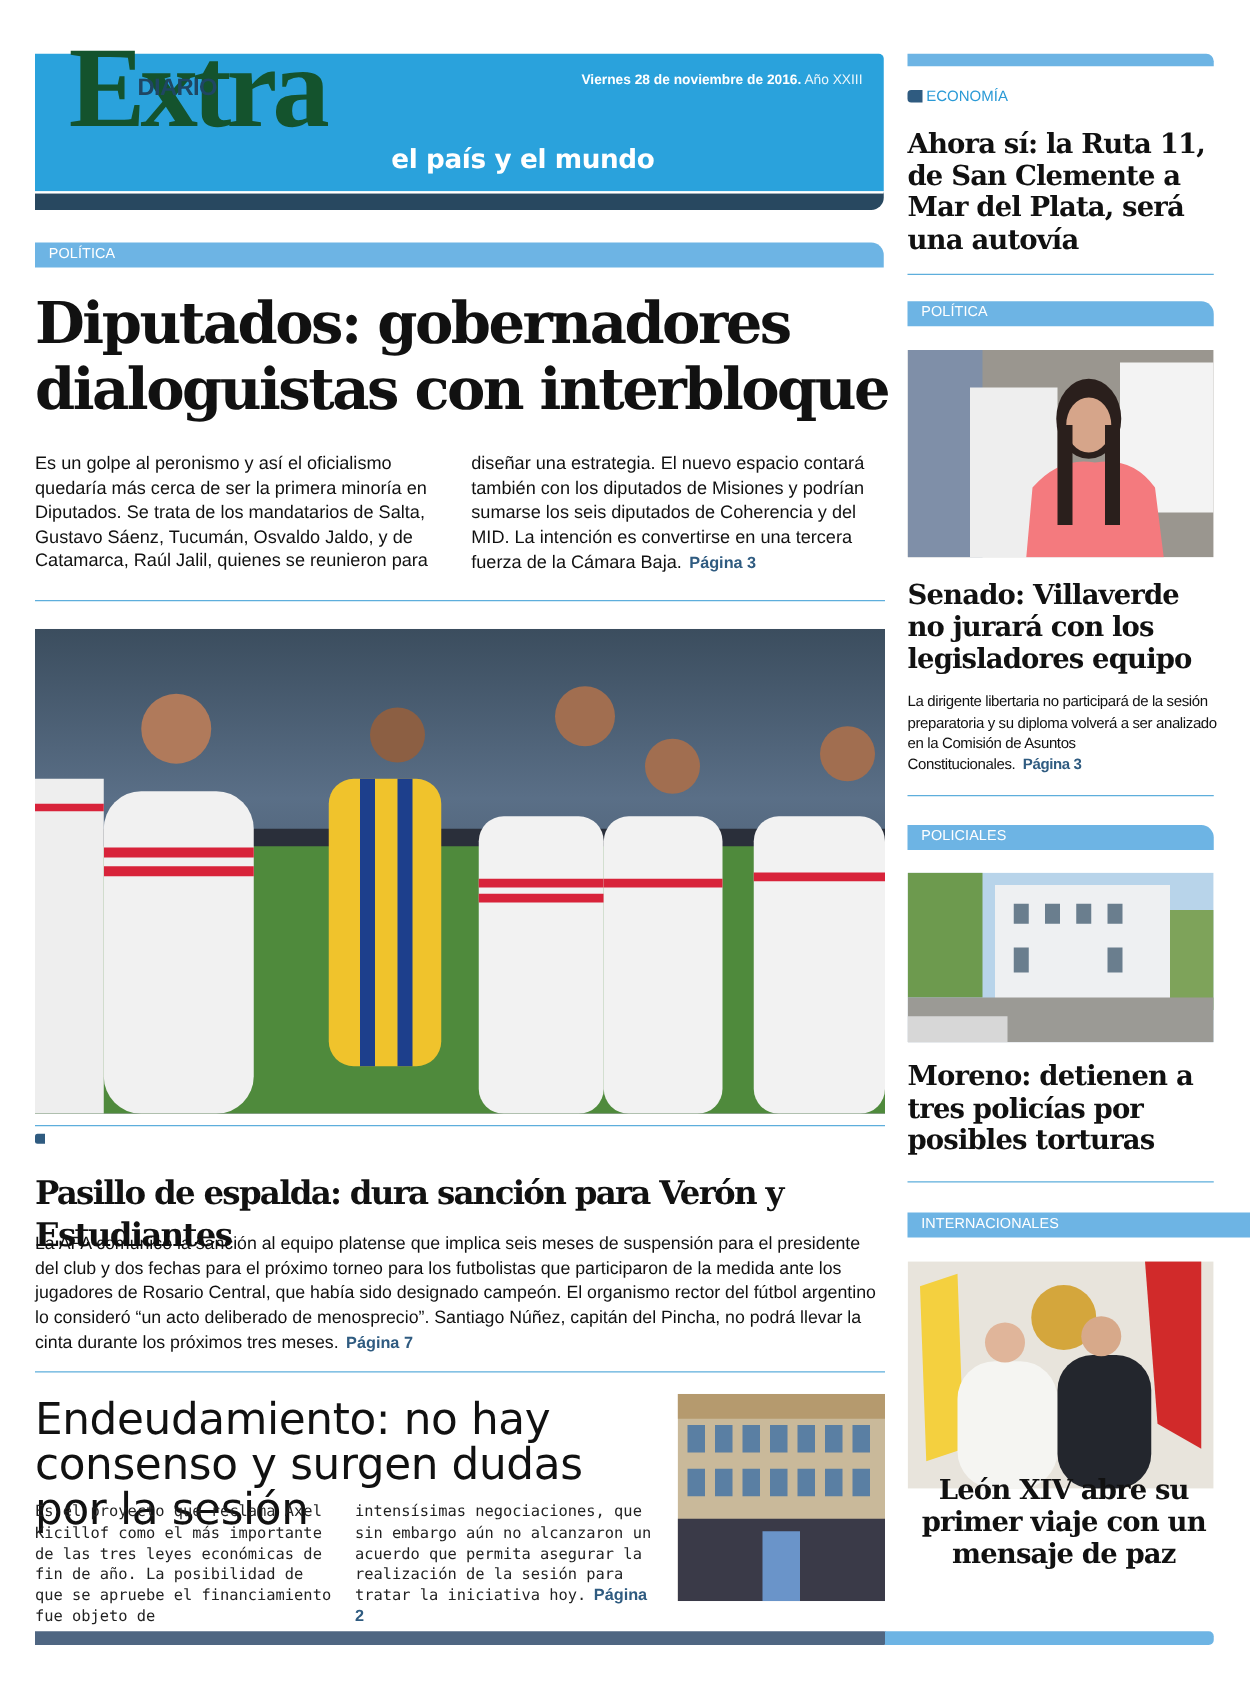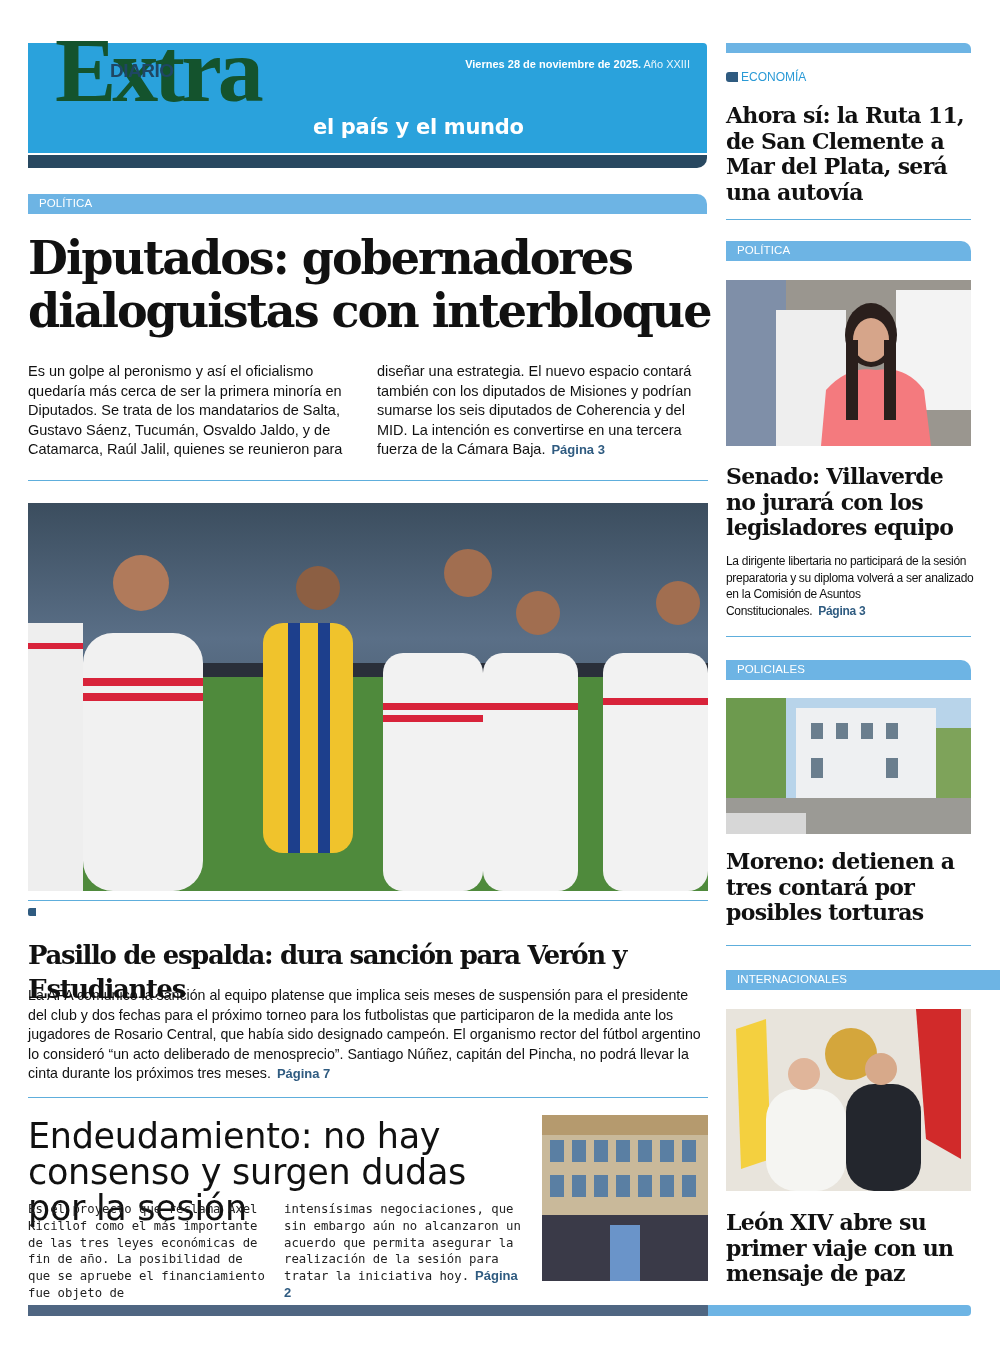--- a/index.html
+++ b/index.html
@@ -55,21 +55,21 @@
   .footer-dark { left: 28px; top: 1305px; width: 683px; height: 11px; background: #4f6682; border-radius: 0 4px 4px 0; }
   .footer-light { left: 708px; top: 1305px; width: 263px; height: 11px; background: #6db4e4; border-radius: 0 4px 4px 0; }
 </style>
 </head>
 <body>
 
 <div class="abs masthead"></div>
 <div class="abs logo-extra">Extra</div>
 <div class="abs logo-diario">DIARIO</div>
 <div class="abs logo-tagline">el país y el mundo</div>
-<div class="abs dateline"><b>Viernes 28 de noviembre de 2025.</b> <span class="year">Año XXIII</span></div>
+<div class="abs dateline"><b>Viernes 28 de noviembre de 2016.</b> <span class="year">Año XXIII</span></div>
 <div class="abs masthead-bar"></div>
 
 <div class="abs sect" style="left:28px; top:194px; width:679px;">POLÍTICA</div>
 <h1 class="abs serif-head lead-title">Diputados: gobernadores dialoguistas con interbloque</h1>
 <p class="abs body-text lead-col1">Es un golpe al peronismo y así el oficialismo quedaría más cerca de ser la primera minoría en Diputados. Se trata de los mandatarios de Salta, Gustavo Sáenz, Tucumán, Osvaldo Jaldo, y de Catamarca, Raúl Jalil, quienes se reunieron para</p>
 <p class="abs body-text lead-col2"><span>diseñar una estrategia. El nuevo espacio contará también con los diputados de Misiones y podrían sumarse los seis diputados de Coherencia y del MID. La intención es convertirse en una tercera fuerza de la Cámara Baja.</span><span class="pag">Página 3</span></p>
 <div class="abs rule" style="left:28px; top:480px; width:680px;"></div>
 
 <div class="abs photo" style="left:28px; top:503px; width:680px; height:388px;">
   <svg width="680" height="388" viewBox="0 0 680 388">
@@ -178,32 +178,32 @@
         <rect x="110" y="25" width="12" height="16"></rect>
         <rect x="135" y="25" width="12" height="16"></rect>
         <rect x="160" y="25" width="12" height="16"></rect>
         <rect x="85" y="60" width="12" height="20"></rect>
         <rect x="160" y="60" width="12" height="20"></rect>
       </g>
     <rect y="100" width="245" height="36" fill="#9b9a95"></rect>
     <rect x="0" y="115" width="80" height="21" fill="#d7d7d7"></rect>
   </svg>
 </div>
-<h3 class="abs serif-head right-head" style="left:726px; top:849px; width:250px;">Moreno: detienen a tres contará por posibles torturas</h3>
+<h3 class="abs serif-head right-head" style="left:726px; top:849px; width:250px;">Moreno: detienen a tres policías por posibles torturas</h3>
 <div class="abs rule" style="left:726px; top:945px; width:245px;"></div>
 
 <div class="abs sect" style="left:726px; top:970px; width:286px;">INTERNACIONALES</div>
 <div class="abs photo" style="left:726px; top:1009px; width:245px; height:182px;">
   <svg width="245" height="182" viewBox="0 0 245 182">
     <rect width="245" height="182" fill="#e8e4dc"></rect>
     <path d="M10 20 L40 10 L45 150 L15 160 Z" fill="#f4d03f"></path>
     <path d="M190 0 L235 0 L235 150 L200 130 Z" fill="#d12a2a"></path>
     <circle cx="125" cy="45" r="26" fill="#d4a63c"></circle>
     <rect x="40" y="80" width="80" height="102" rx="30" fill="#f5f5f2"></rect>
     <circle cx="78" cy="65" r="16" fill="#e0b59a"></circle>
     <rect x="120" y="75" width="75" height="107" rx="28" fill="#23262d"></rect>
     <circle cx="155" cy="60" r="16" fill="#d7a98a"></circle>
   </svg>
 </div>
-<h3 class="abs serif-head right-head" style="left:726px; top:1210px; width:250px;">León XIV abre su primer viaje con un mensaje de paz</h3>
+<h3 class="abs serif-head right-head" style="left:726px; top:1180px; width:250px;text-align:center;">León XIV abre su primer viaje con un mensaje de paz</h3>
 
 <div class="abs footer-dark"></div>
 <div class="abs footer-light"></div>
 
 </body></html>

